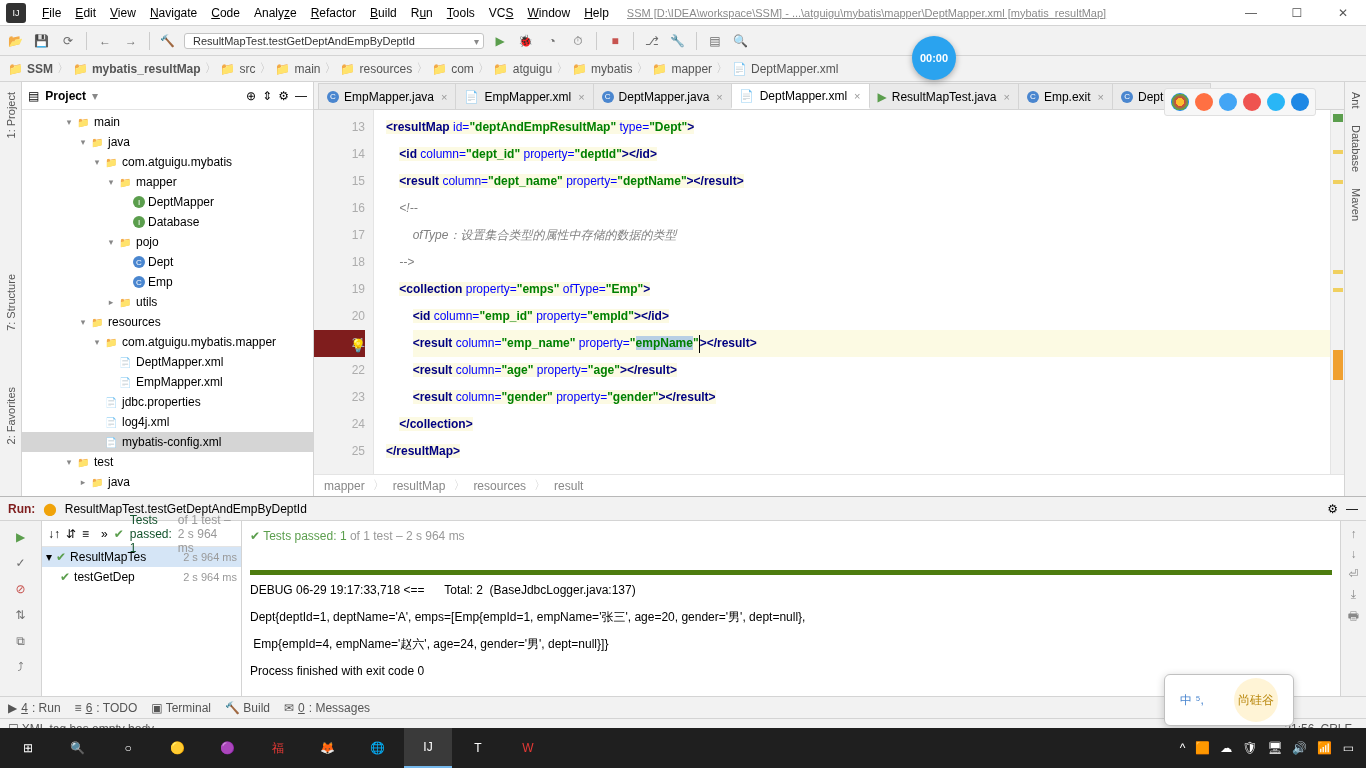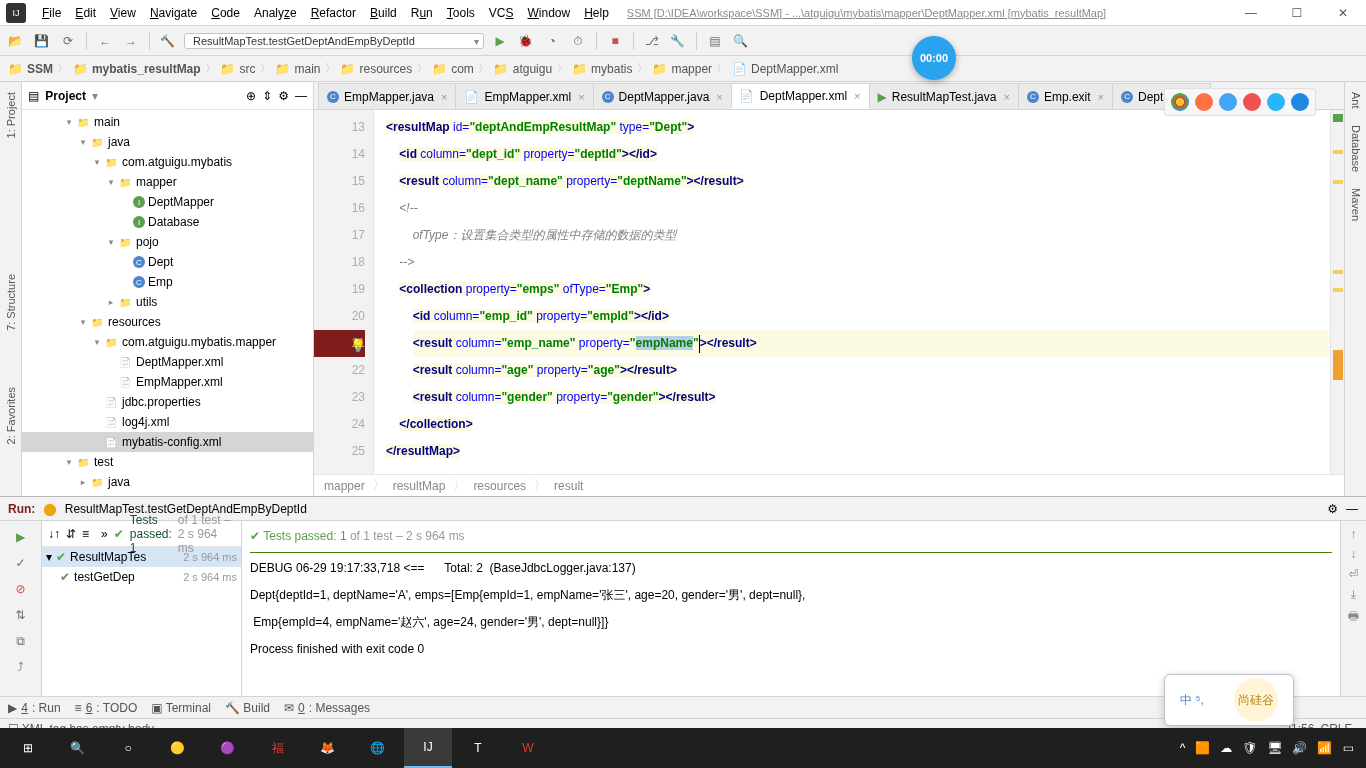--- a/index.html
+++ b/index.html
@@ -66,21 +66,21 @@
 .runhdr .ttl{font-weight:bold;color:#7f1d1d;}
 .runbody{flex:1;display:flex;}
 .runside{width:42px;background:#f2f2f2;border-right:1px solid #d4d4d4;display:flex;flex-direction:column;align-items:center;gap:6px;padding-top:6px;}
 .runside .b{width:20px;height:20px;display:flex;align-items:center;justify-content:center;color:#6e6e6e;}
 .testtree{width:200px;border-right:1px solid #d4d4d4;background:#fff;font-size:12px;}
 .testtree .thdr{height:26px;border-bottom:1px solid #e4e4e4;display:flex;align-items:center;padding:0 6px;gap:6px;}
 .testtree .trow{display:flex;align-items:center;height:20px;padding:0 4px;gap:4px;}
 .testtree .ok{color:#5b9e4d;}
 .testtree .tm{color:#999;margin-left:auto;font-size:11px;}
 .console{flex:1;font-family:"JetBrains Mono",Consolas,monospace;font-size:14.5px;line-height:27px;padding:2px 8px;white-space:pre;overflow:hidden;position:relative;}
-.console .hdrline{border-bottom:1px solid #4d7c0f;padding-bottom:2px;margin-bottom:2px;font-size:12px;color:#555;font-family:"Segoe UI";}
+.console .hdrline{border-bottom:5px solid #4d7c0f;padding-bottom:20px;margin-bottom:2px;font-size:12px;color:#555;font-family:"Segoe UI";}
 .console .pass{color:#5b9e4d;}
 .consside{width:26px;background:#f2f2f2;border-left:1px solid #d4d4d4;display:flex;flex-direction:column;align-items:center;gap:6px;padding-top:6px;color:#888;}
 
 .bottombar{height:22px;background:#f2f2f2;border-top:1px solid #d4d4d4;display:flex;align-items:center;padding:0 8px;gap:14px;font-size:12px;color:#555;}
 .bottombar .bt{display:flex;align-items:center;gap:4px;}
 .statusbar{height:20px;background:#f2f2f2;border-top:1px solid #d4d4d4;display:flex;align-items:center;padding:0 8px;font-size:11px;color:#555;}
 .statusbar .sp{flex:1;}
 
 .taskbar{position:fixed;bottom:0;left:0;right:0;height:40px;background:#1f1f1f;display:flex;align-items:center;padding:0 4px;gap:2px;z-index:100;}
 .taskbar .tb{width:48px;height:40px;display:flex;align-items:center;justify-content:center;color:#fff;}

